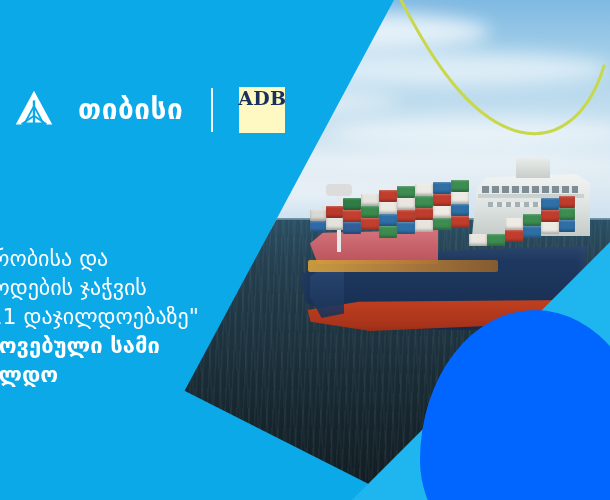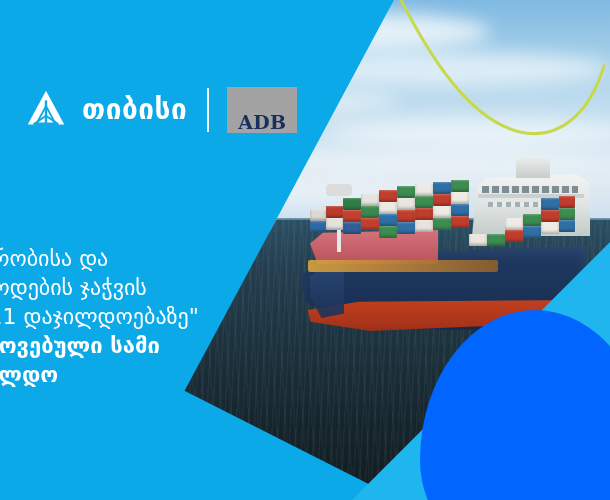--- a/index.html
+++ b/index.html
@@ -143,41 +143,41 @@
     width:230px;height:250px;
     background:#0066FF;
     border-radius:50% 50% 40% 40% / 60% 60% 40% 40%;
   }
 
   
   .swoosh{position:absolute;left:0;top:0;width:610px;height:500px;pointer-events:none;}
 
   
   .logobar{
-    position:absolute;left:16px;top:86px;
-    display:flex;align-items:center;gap:0px;
+    position:absolute;left:4px;top:86px;
+    display:flex;align-items:center;gap:8px;
     z-index:6;
   }
   .tbc-mark{width:48px;height:48px;margin-left:6px;flex:0 0 auto;}
   .tbc-word{
     color:#ffffff;
     font-size:28px;
     font-weight:700;
     letter-spacing:.5px;
     margin-left:12px;
     line-height:1;
     white-space:nowrap;
   }
   .logo-sep{
     width:2px;height:44px;background:#ffffff;opacity:.95;
     margin:0 18px 0 20px;flex:0 0 auto;
   }
   .adb-box{
-    width:70px;height:46px;background:#a3a3a3;
-    display:flex;align-items:flex-end;justify-content:center;flex:0 0 auto;
+    width:46px;height:46px;background:#fef9c3;
+    display:flex;align-items:flex-start;justify-content:center;flex:0 0 auto;
   }
   .adb-text{
     font-family:"DejaVu Serif","Liberation Serif",serif;
     color:#19305c;font-size:19px;font-weight:700;letter-spacing:.3px;
   }
 
   
   .headline{
     position:absolute;left:0px;top:244px;width:330px;z-index:6;
     color:#ffffff;

